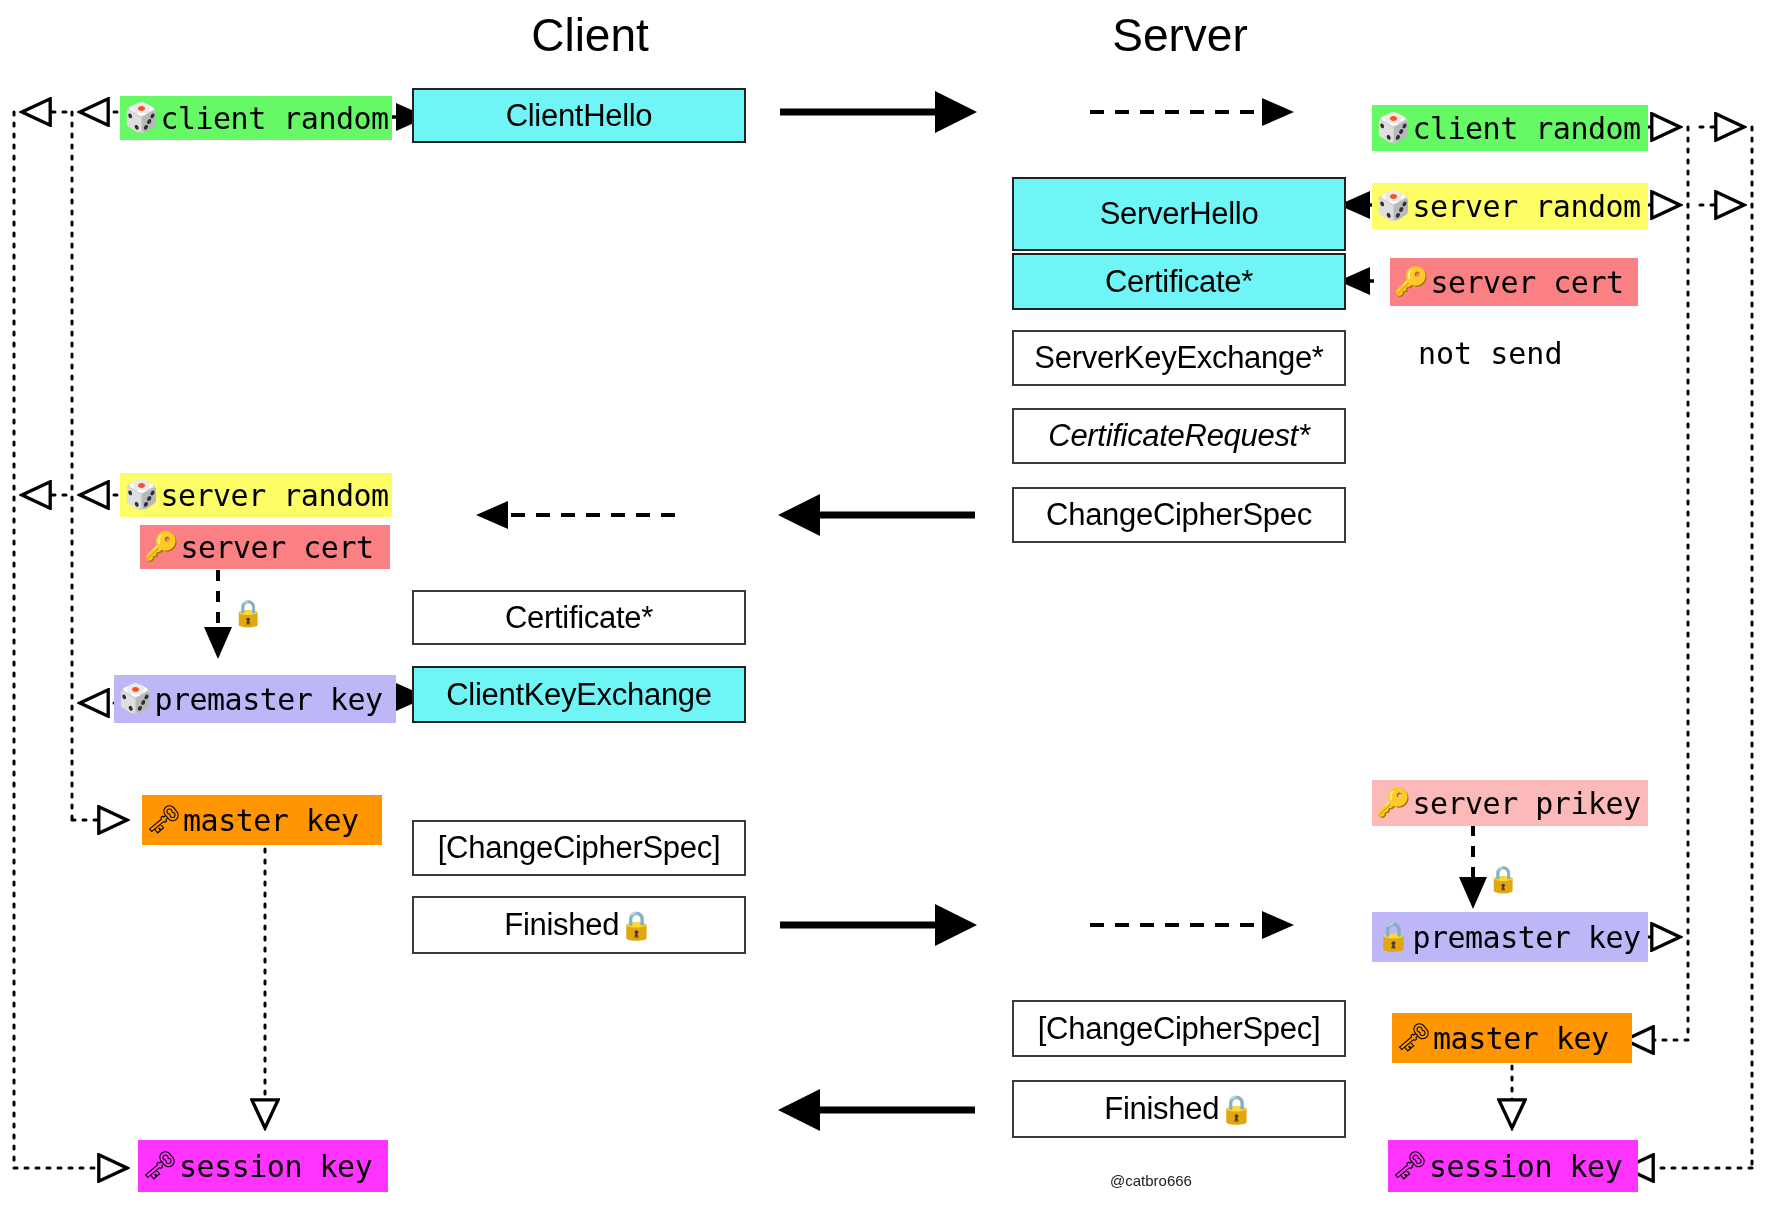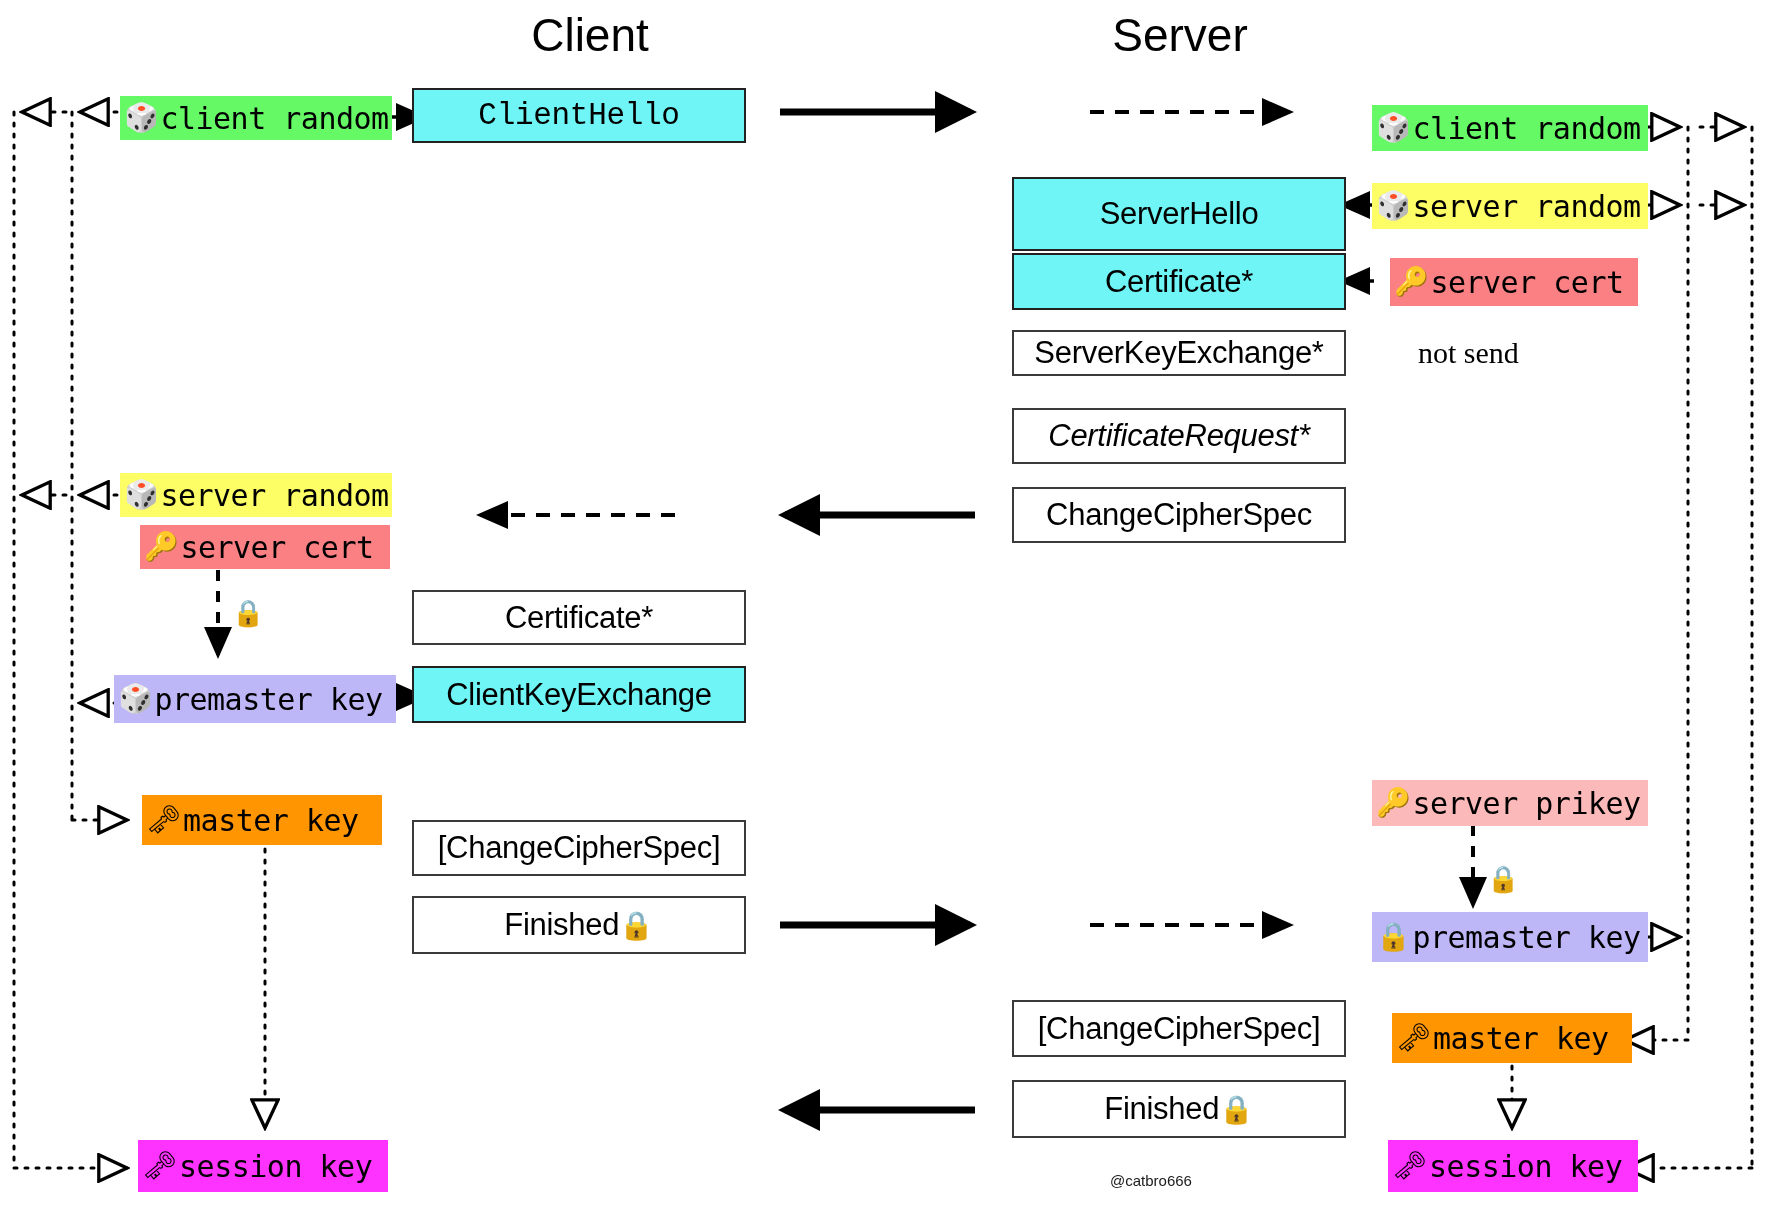--- a/index.html
+++ b/index.html
@@ -206,21 +206,21 @@
     <span>master key</span>
   </div>
 
   <div class="chip" style="left:138px; top:1140px; width:250px; height:52px; background:#ff33ff;">
     <span class="glyph">🗝</span>
     <span>session key</span>
   </div>
 
   <div class="lockmark" style="left:232px; top:600px;">🔒</div>
 
-  <div class="msg-box cyan" style="left:412px; top:88px; width:334px; height:55px;font-family:Liberation Mono, monospace;">
+  <div class="msg-box cyan" style="left:412px; top:88px; width:334px; height:55px;">
     <span>ClientHello</span>
   </div>
 
   <div class="msg-box" style="left:412px; top:590px; width:334px; height:55px;">
     <span>Certificate*</span>
   </div>
 
   <div class="msg-box cyan" style="left:412px; top:666px; width:334px; height:57px;">
     <span>ClientKeyExchange</span>
   </div>
@@ -236,21 +236,21 @@
   </div>
 
   <div class="msg-box cyan" style="left:1012px; top:177px; width:334px; height:74px;">
     <span>ServerHello</span>
   </div>
 
   <div class="msg-box cyan" style="left:1012px; top:253px; width:334px; height:57px;">
     <span>Certificate*</span>
   </div>
 
-  <div class="msg-box" style="left:1012px; top:330px; width:334px; height:46px;">
+  <div class="msg-box" style="left:1012px; top:330px; width:334px; height:56px;">
     <span>ServerKeyExchange*</span>
   </div>
 
   <div class="msg-box" style="left:1012px; top:408px; width:334px; height:56px;font-style:italic;">
     <span>CertificateRequest*</span>
   </div>
 
   <div class="msg-box" style="left:1012px; top:487px; width:334px; height:56px;">
     <span>ChangeCipherSpec</span>
   </div>
@@ -272,21 +272,21 @@
   <div class="chip" style="left:1372px; top:183px; width:276px; height:46px; background:#fdfd66;">
     <span class="glyph">🎲</span>
     <span>server random</span>
   </div>
 
   <div class="chip" style="left:1390px; top:258px; width:248px; height:48px; background:#fa8084;">
     <span class="glyph">🔑</span>
     <span>server cert</span>
   </div>
 
-  <div class="note" style="left:1418px; top:336px;font-family:Liberation Serif, serif;">not send</div>
+  <div class="note" style="left:1418px; top:336px;">not send</div>
 
   <div class="chip" style="left:1372px; top:780px; width:276px; height:46px; background:#fcb9ba;">
     <span class="glyph">🔑</span>
     <span>server prikey</span>
   </div>
 
   <div class="chip" style="left:1372px; top:912px; width:276px; height:50px; background:#bdb6f7;">
     <span class="glyph">🔒</span>
     <span>premaster key</span>
   </div>

